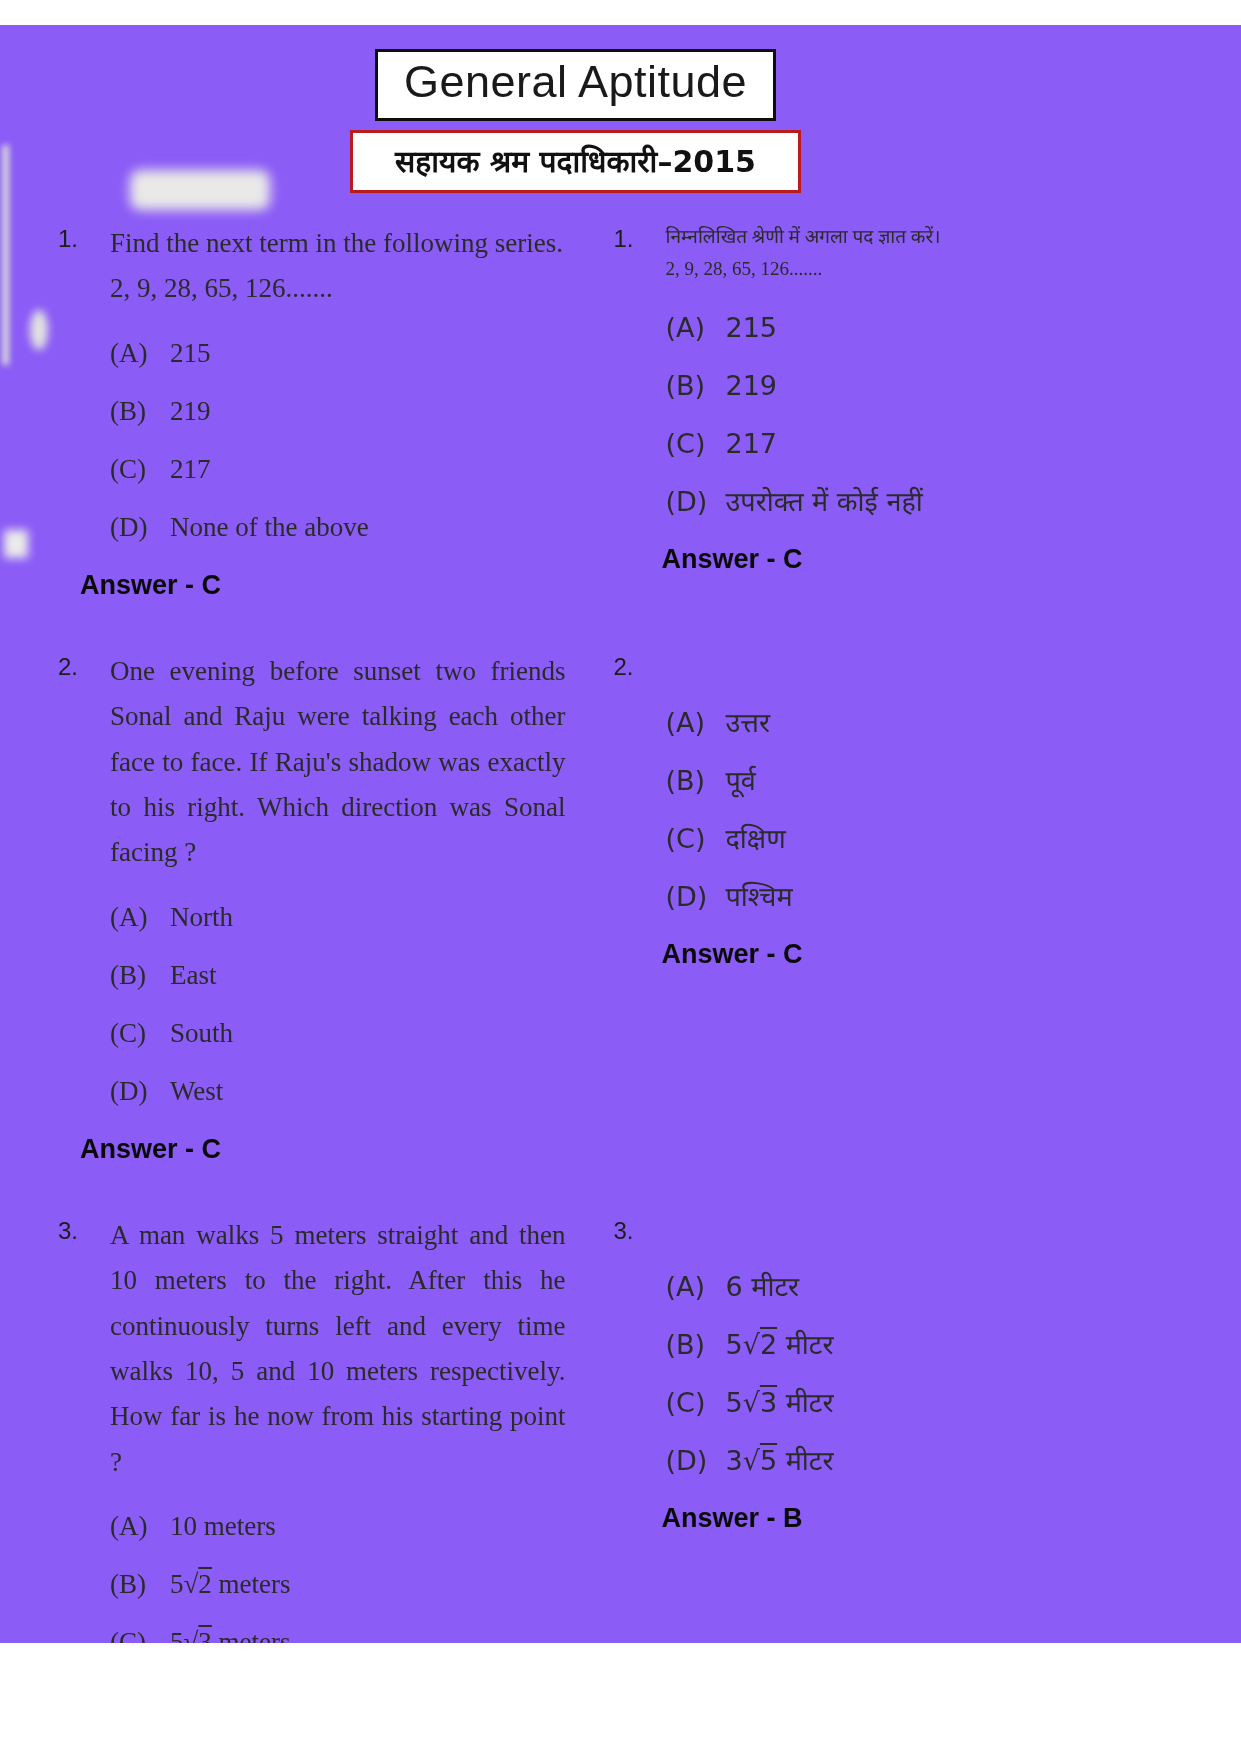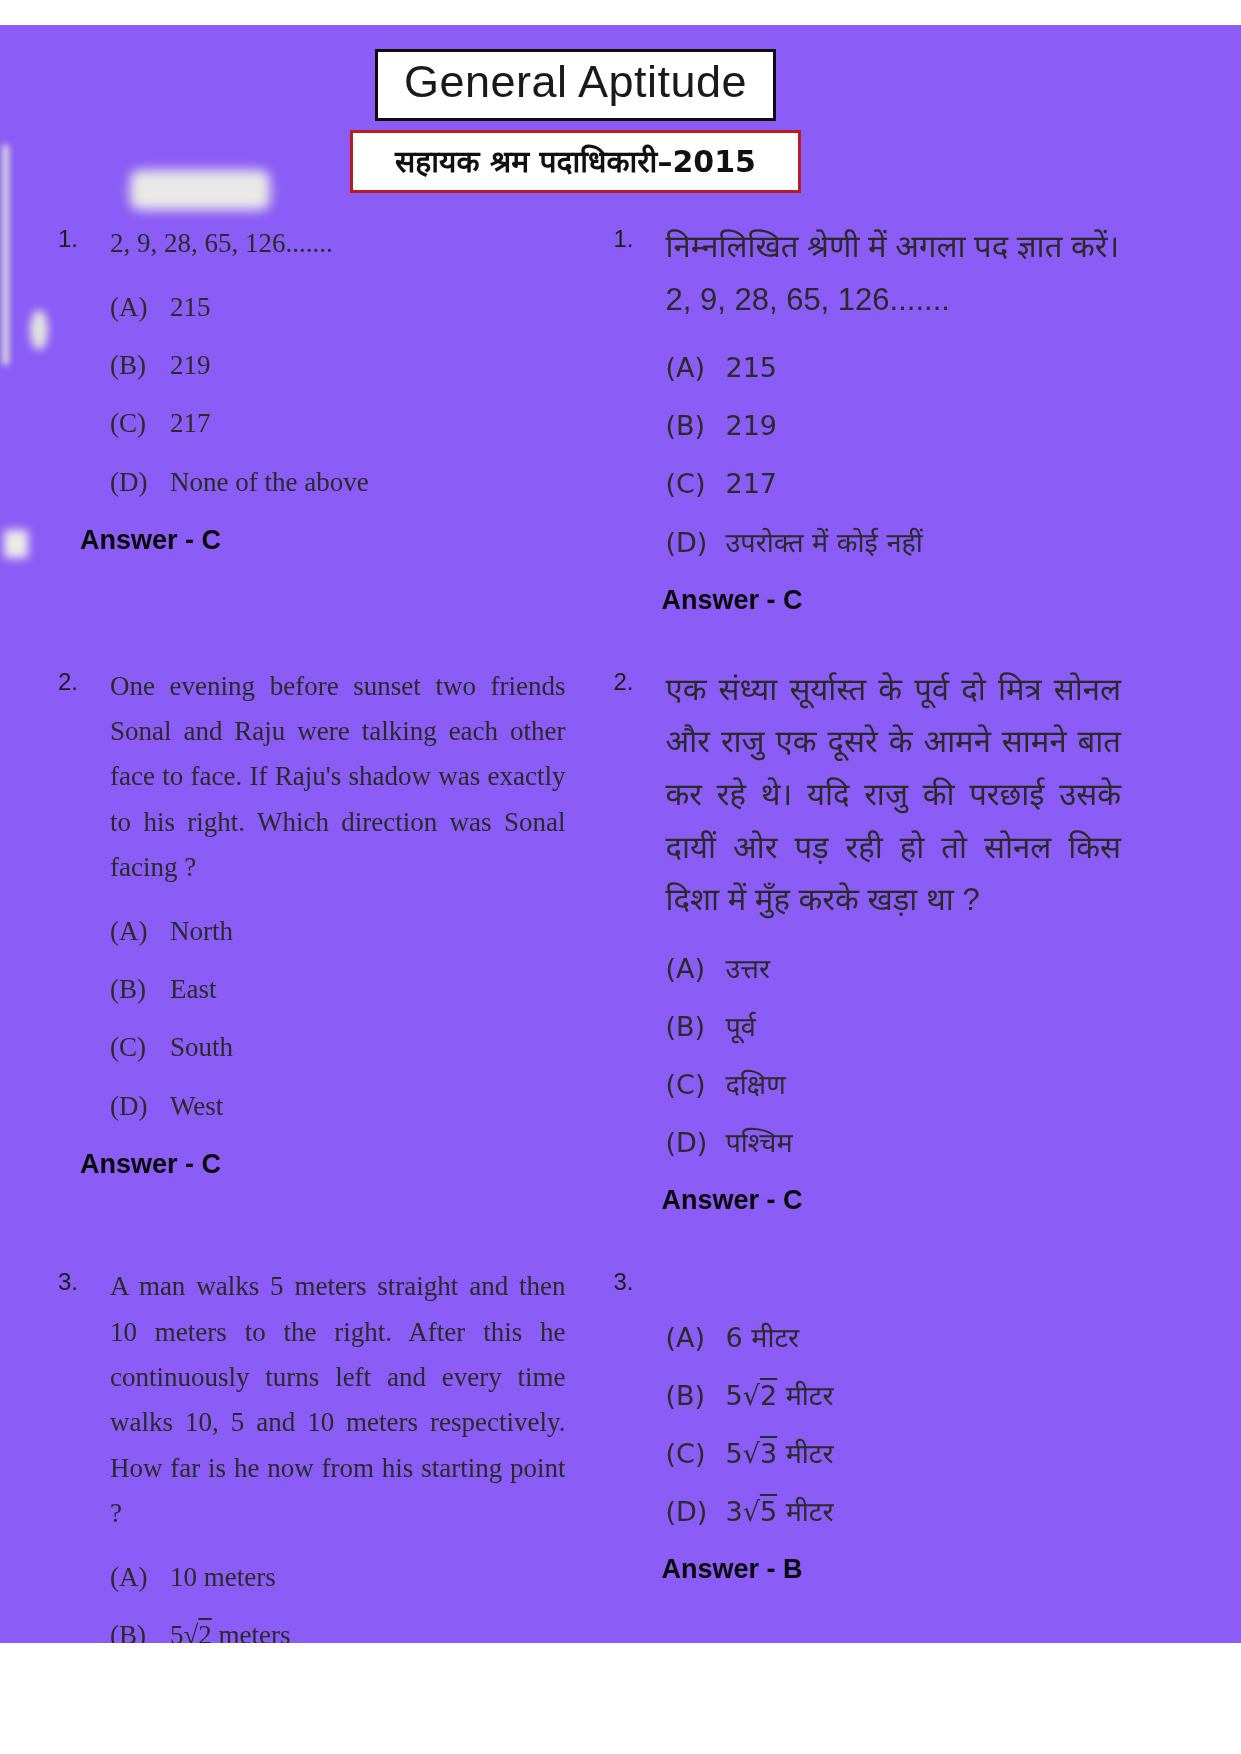--- a/index.html
+++ b/index.html
@@ -70,21 +70,21 @@
   }
   .q-text { flex: 1; }
   .q-text .q-line {
     line-height: 1.68;
     text-align: justify;
     color: #2a2a2a;
   }
   .q-text .q-line.short { text-align: left; }
 
   .en .q-text { font-size: 27px; }
-  .hi .q-text { font-size: 31px; font-family: Liberation Sans, sans-serif; }
+  .hi .q-text { font-size: 19px; font-family: Liberation Serif, serif; }
   .hi .q-text .q-line { line-height: 1.70; }
 
   .q-option {
     display: flex;
     align-items: baseline;
     margin: 0 0 27px 52px;
     line-height: 1.15;
   }
   .en .q-option { font-size: 27px; }
   .hi .q-option { font-size: 27px; font-family: "DejaVu Sans", sans-serif; }
@@ -120,20 +120,21 @@
   <div class="subtitle-box">
     <span>सहायक श्रम पदाधिकारी–2015</span>
   </div>
 
   <div class="questions" id="questions-container">
       <div class="q-cell en">
         <div class="q-block">
           <div class="q-head">
             <div class="q-num">1.</div>
             <div class="q-text">
+              <div class="q-line short">Find the next term in the following series.</div>
               <div class="q-line short">2, 9, 28, 65, 126.......</div>
             </div>
           </div>
           <div class="q-option">
             <span class="opt-label">(A)</span>
             <span class="opt-value">215</span>
           </div>
           <div class="q-option">
             <span class="opt-label">(B)</span>
             <span class="opt-value">219</span>
@@ -201,23 +202,20 @@
             <span class="opt-label">(D)</span>
             <span class="opt-value">West</span>
           </div>
           <div class="q-answer">Answer - C</div>
         </div>
       </div>
       <div class="q-cell hi">
         <div class="q-block">
           <div class="q-head">
             <div class="q-num">2.</div>
-            <div class="q-text">
-              <div class="q-line">एक संध्या सूर्यास्त के पूर्व दो मित्र सोनल और राजु एक दूसरे के आमने सामने बात कर रहे थे।  यदि राजु की परछाई उसके दायीं ओर पड़ रही हो तो सोनल किस दिशा में मुँह करके खड़ा था ?</div>
-            </div>
           </div>
           <div class="q-option">
             <span class="opt-label">(A)</span>
             <span class="opt-value">उत्तर</span>
           </div>
           <div class="q-option">
             <span class="opt-label">(B)</span>
             <span class="opt-value">पूर्व</span>
           </div>
           <div class="q-option">

